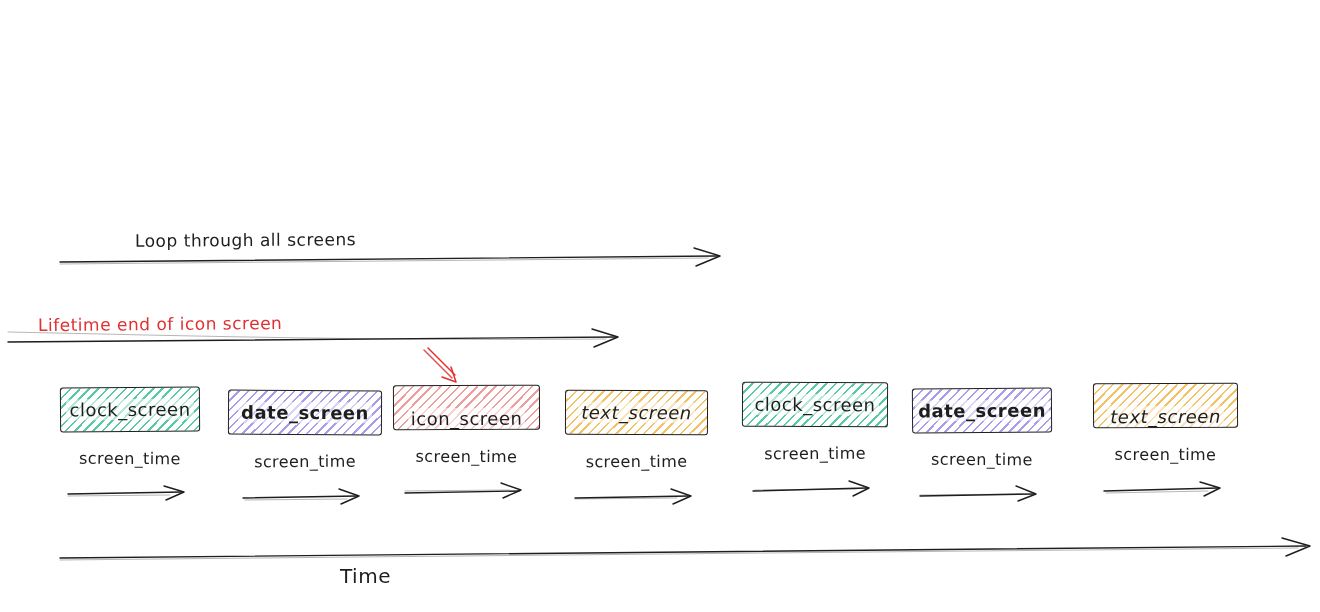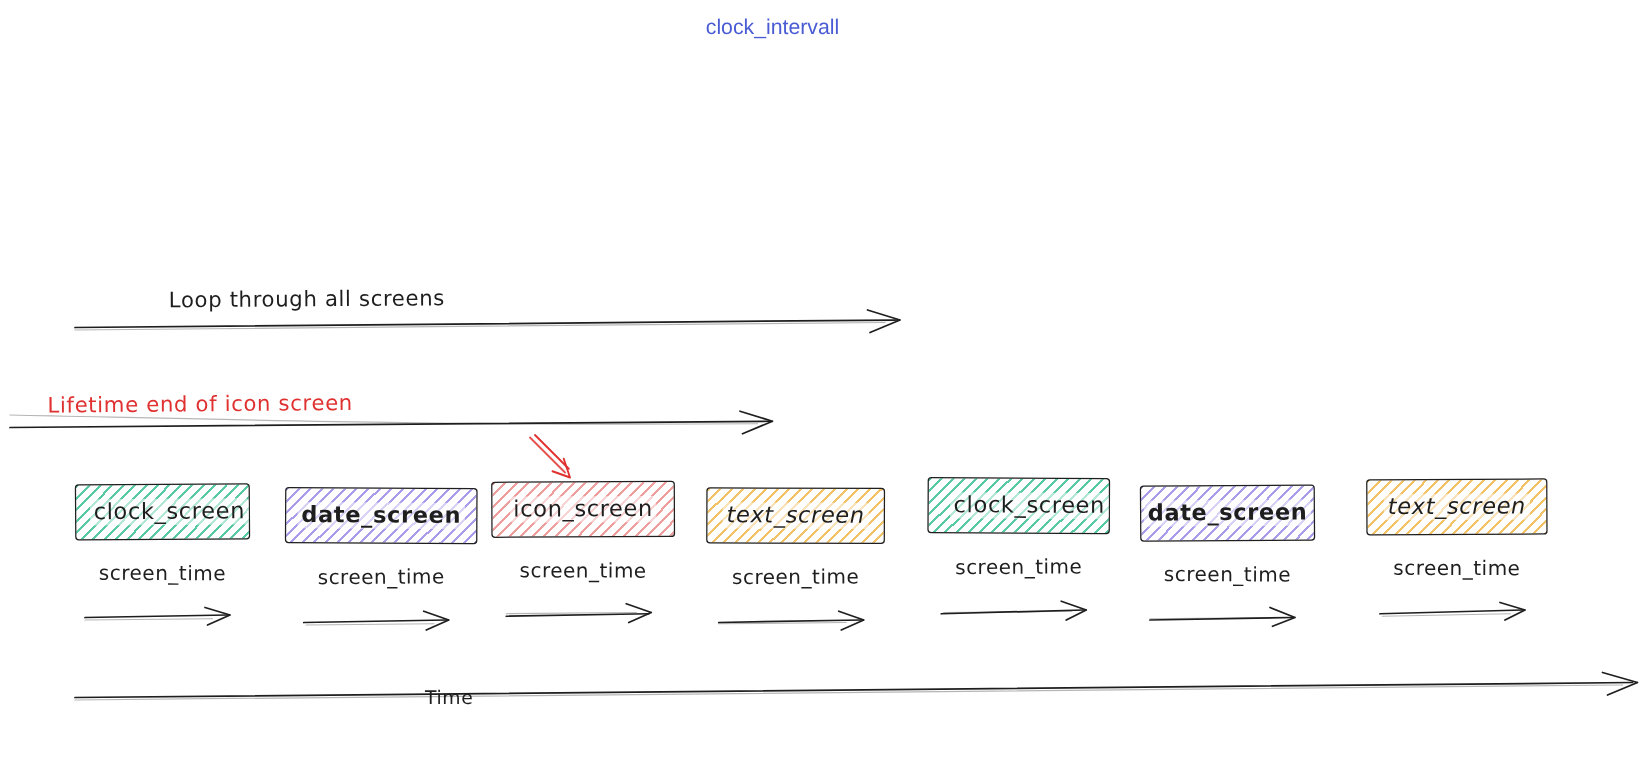--- a/index.html
+++ b/index.html
@@ -13,54 +13,53 @@
   
   #title{
     left:0;top:12px;width:1236px;text-align:center;
     font-family:"Liberation Sans",sans-serif;font-size:17px;color:#4a5cd4;
   }
 
   
   .arrow-label{font-size:17px;letter-spacing:0.5px;white-space:nowrap;}
   #loop-label{left:135px;top:230px;transform:rotate(-0.4deg);}
   #lifetime-label{left:38px;top:314px;color:#e03131;transform:rotate(-0.5deg);}
-  #time-label{left:340px;top:549px;font-size:15px;}
+  #time-label{left:340px;top:564px;font-size:20px;}
 
   svg{display:block;overflow:visible;}
   .ink{stroke:#1e1e1e;stroke-width:1.4;fill:none;stroke-linecap:round;}
   .ink2{stroke:#7a7a7a;stroke-width:1;fill:none;opacity:.55;stroke-linecap:round;}
   .red-ink{stroke:#e03131;stroke-width:1.5;fill:none;stroke-linecap:round;}
 
   
   .screen-col{position:absolute;height:130px;}
   .screen-box{
     position:relative;height:45px;box-sizing:border-box;
     border:1.6px solid #1f1f1f;border-radius:3px;
     display:flex;align-items:center;justify-content:center;
     font-size:18px;letter-spacing:0.5px;white-space:nowrap;
     background-color:#ffffff;
   }
-  .fill-green {background-image:repeating-linear-gradient(135deg,#57c9a4 0 1.7px,transparent 1.7px 6.5px);justify-content:flex-end;}
+  .fill-green {background-image:repeating-linear-gradient(135deg,#57c9a4 0 1.7px,transparent 1.7px 6.5px);}
   .fill-purple{background-image:repeating-linear-gradient(135deg,#aa9ceb 0 1.7px,transparent 1.7px 6.5px);font-weight:bold;}
   .fill-red   {background-image:repeating-linear-gradient(135deg,#ef9e9e 0 1.7px,transparent 1.7px 6.5px);}
   .fill-yellow{background-image:repeating-linear-gradient(135deg,#f3c267 0 1.7px,transparent 1.7px 6.5px);font-style:italic;}
   .screen-box span{background:rgba(255,255,255,0.55);padding:0 3px;border-radius:3px;}
 
   .stime-label{position:absolute;top:62px;left:0;width:100%;text-align:center;font-size:16px;letter-spacing:0.4px;white-space:nowrap;}
   .stime-arrow{position:absolute;top:96px;left:50%;margin-left:-64px;}
 
   .r1{transform:rotate(-0.4deg);} .r2{transform:rotate(0.3deg);}
-  .r3{transform:rotate(-0.25deg);} .r4{transform:rotate(0.2deg);}
+  .r3{transform:rotate(-0.25deg);align-items:flex-end;} .r4{transform:rotate(0.2deg);}
 </style>
 </head>
 <body>
 
 <div id="stage">
 
-  <div id="title" class="abs">clock_intervall</div>
 
   <div id="loop-label" class="abs arrow-label">Loop through all screens</div>
   <svg class="abs" style="left:58px;top:246px;" width="672" height="28" viewBox="0 0 672 28">
     <path class="ink2" d="M2 18 C 220 16, 440 14, 650 12"></path>
     <path class="ink" d="M2 16 C 220 14, 440 11, 660 10"></path>
     <path class="ink" d="M662 10 L 636 2 M662 10 L 638 20"></path>
   </svg>
 
   <div id="lifetime-label" class="abs arrow-label">Lifetime end of icon screen</div>
   <svg class="abs" style="left:8px;top:326px;" width="630" height="28" viewBox="0 0 630 28">

